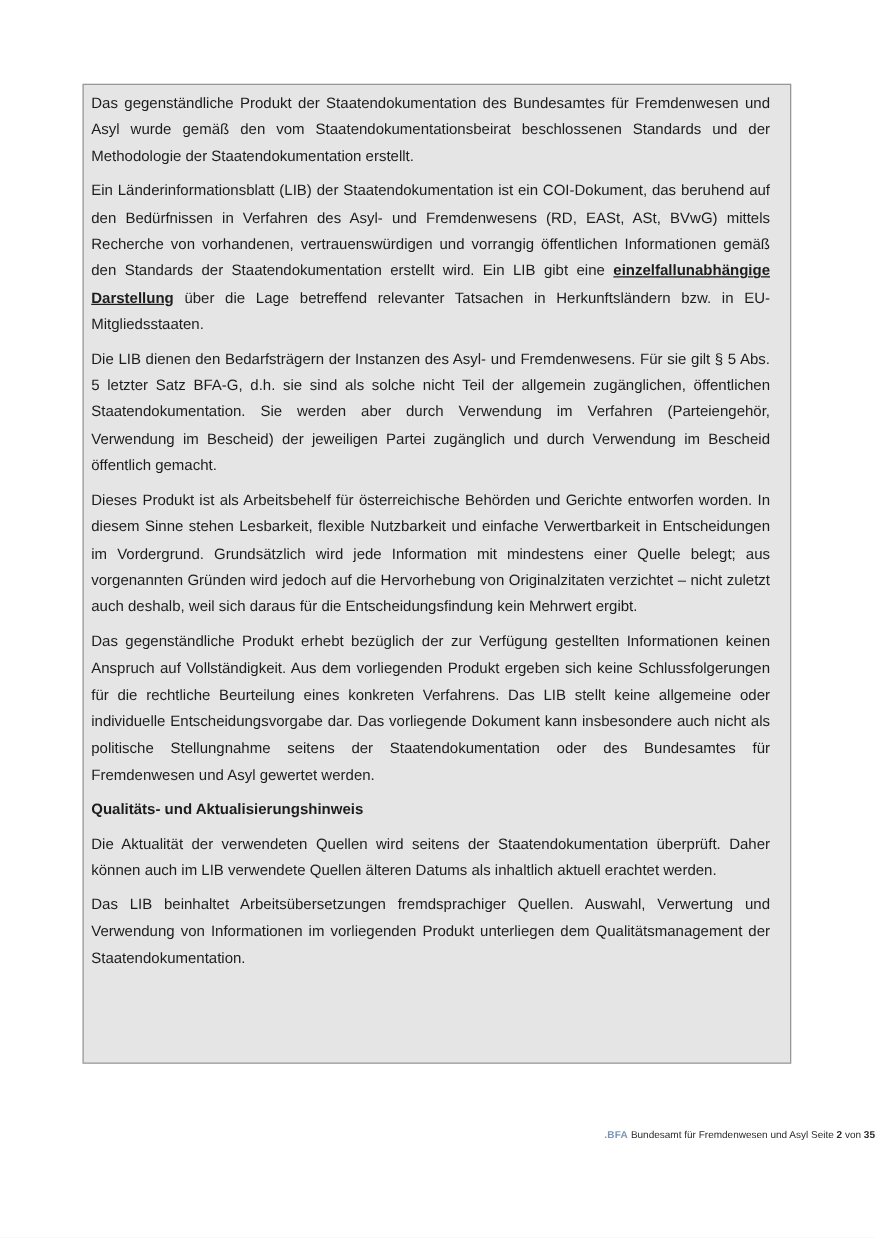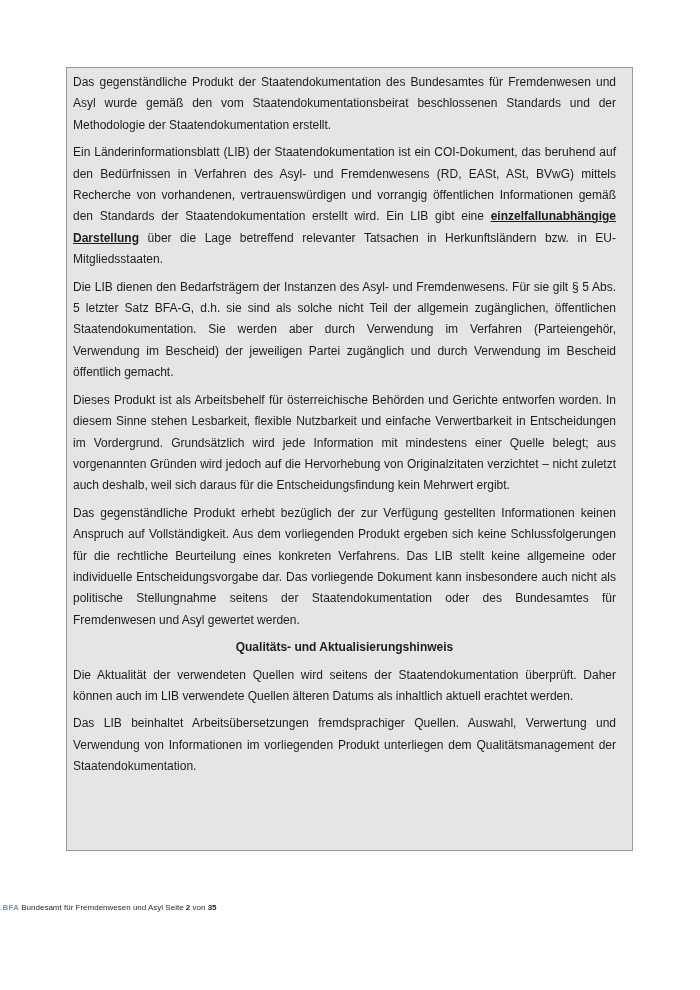--- a/index.html
+++ b/index.html
@@ -25,31 +25,31 @@
   }
   .disclaimer-box p {
     font-size: 12px;
     line-height: 21.4px;
     color: #1c1c1c;
     text-align: justify;
     margin-bottom: 6px;
   }
   .disclaimer-box p.heading {
     font-weight: 700;
-    text-align: center;
+    text-align: left;
   }
   .em-underline {
     font-weight: 700;
     text-decoration: underline;
   }
   .page-footer {
     position: absolute;
     left: 0; top: 902px;
     width: 700px;
-    text-align: left;
+    text-align: right;
     font-size: 8px;
     line-height: 12px;
     color: #2b2b2b;
     white-space: nowrap;
   }
   .page-footer .bfa-logo {
     color: #7c95b6;
     font-weight: 700;
     letter-spacing: 0.2px;
   }

